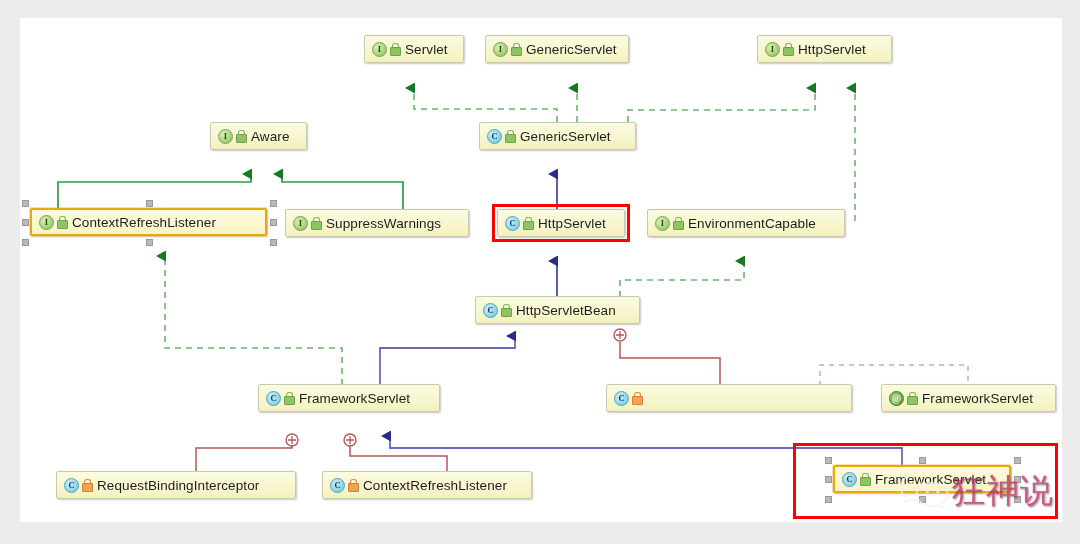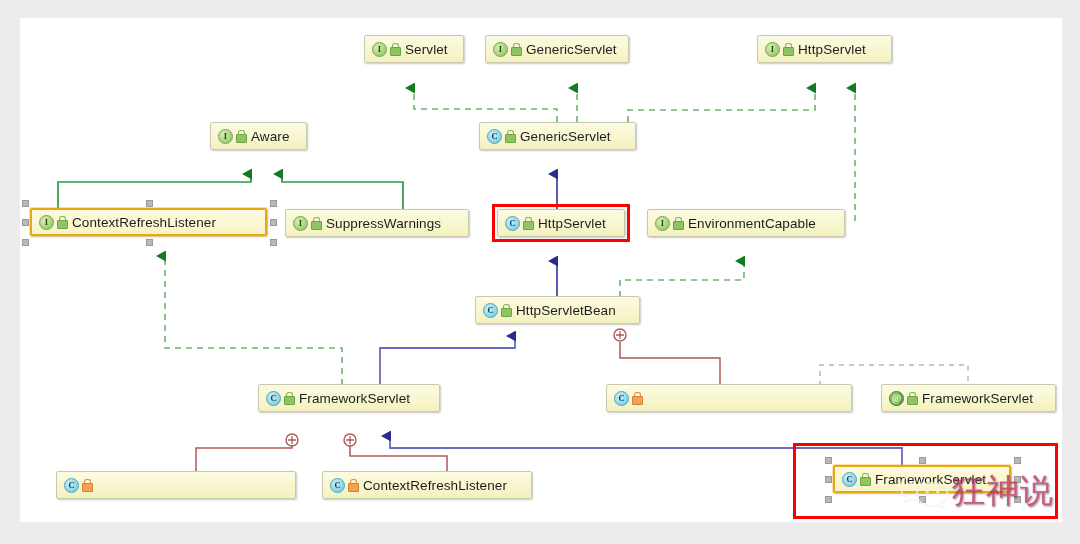--- a/index.html
+++ b/index.html
@@ -312,20 +312,21 @@
         </span>
       <span class="lbl">FrameworkServlet</span>
     </div>
 
     <div class="node" style="left:36px;top:453px;width:240px;">
       <span class="kicon k-inner">C</span>
       <span class="vis v-private">
           <b></b>
           <i></i>
         </span>
+      <span class="lbl">RequestBindingInterceptor</span>
     </div>
 
     <div class="node" style="left:302px;top:453px;width:210px;">
       <span class="kicon k-inner">C</span>
       <span class="vis v-private">
           <b></b>
           <i></i>
         </span>
       <span class="lbl">ContextRefreshListener</span>
     </div>

